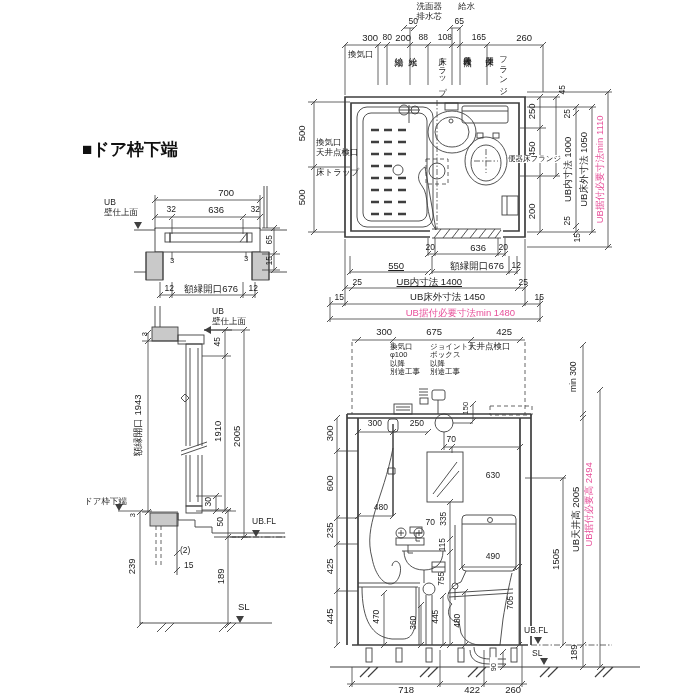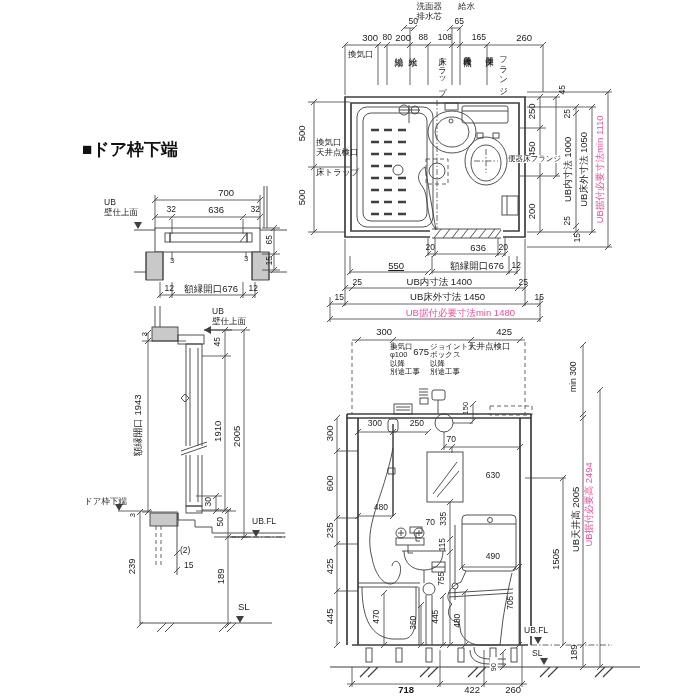--- a/index.html
+++ b/index.html
@@ -181,21 +181,21 @@
 <span class="t r pink" style="left:525px;top:164px;width:150px;">UB据付必要寸法min 1110</span>
 <span class="t r s" style="left:568px;top:233px;width:20px;">15</span>
 
 <span class="t c s" style="left:421px;top:243px;width:14px;">20</span>
 <span class="t c" style="left:446px;top:243px;width:40px;">636</span>
 <span class="t c s" style="left:494px;top:243px;width:14px;">20</span>
 <span class="t c" style="left:374px;top:261px;width:30px;text-decoration:underline;">550</span>
 <span class="t c" style="left:436px;top:261px;width:68px;">額縁開口676</span>
 <span class="t c s" style="left:505px;top:261px;width:16px;">12</span>
 <span class="t c s" style="left:342px;top:278px;width:20px;">25</span>
-<span class="t c" style="left:382px;top:277px;width:90px;">UB内寸法 1400</span>
+<span class="t c" style="left:372px;top:277px;width:90px;text-decoration:underline;">UB内寸法 1400</span>
 <span class="t c s" style="left:508px;top:278px;width:20px;">25</span>
 <span class="t c s" style="left:324px;top:293px;width:20px;">15</span>
 <span class="t c" style="left:385px;top:292px;width:100px;">UB床外寸法 1450</span>
 <span class="t c s" style="left:524px;top:293px;width:20px;">15</span>
 <span class="t c pink" style="left:355px;top:308px;width:160px;">UB据付必要寸法min 1480</span>
 
 <span class="t c" style="left:200px;top:188px;width:34px;">700</span>
 <span class="t s" style="left:104px;top:198px;width:46px;">UB
 壁仕上面</span>
 <span class="t c s" style="left:156px;top:205px;width:20px;">32</span>
@@ -221,21 +221,21 @@
 <span class="t r s" style="left:199px;top:497px;width:20px;">30</span>
 <span class="t r s" style="left:211px;top:517px;width:20px;">50</span>
 <span class="t s" style="left:252px;top:517px;width:36px;">UB.FL</span>
 <span class="t s" style="left:180px;top:546px;width:20px;">(2)</span>
 <span class="t s" style="left:184px;top:561px;width:16px;">15</span>
 <span class="t r" style="left:114px;top:561px;width:36px;">239</span>
 <span class="t r" style="left:203px;top:571px;width:36px;">189</span>
 <span class="t" style="left:238px;top:602px;width:20px;">SL</span>
 
 <span class="t c" style="left:358px;top:327px;width:34px;">300</span>
-<span class="t c" style="left:395px;top:327px;width:34px;margin-top:20px;">675</span>
+<span class="t c" style="left:408px;top:327px;width:34px;">675</span>
 <span class="t c" style="left:478px;top:327px;width:34px;">425</span>
 <span class="t xs" style="left:390px;top:343px;width:40px;">換気口
 φ100
 以降
 別途工事</span>
 <span class="t xs" style="left:430px;top:343px;width:44px;">ジョイント
 ボックス
 以降
 別途工事</span>
 <span class="t s" style="left:468px;top:342px;width:50px;">天井点検口</span>
@@ -265,17 +265,17 @@
 <span class="t r" style="left:316px;top:611px;width:28px;">445</span>
 
 <span class="t r" style="left:538px;top:554px;width:36px;">1505</span>
 <span class="t r" style="left:529px;top:514px;width:94px;">UB天井高 2005</span>
 <span class="t r pink" style="left:534px;top:499px;width:110px;">UB据付必要高 2494</span>
 <span class="t r" style="left:560px;top:647px;width:28px;">189</span>
 <span class="t s" style="left:524px;top:626px;width:34px;background:#fff;">UB.FL</span>
 <span class="t s" style="left:532px;top:649px;width:20px;">SL</span>
 <span class="t r xs" style="left:484px;top:663px;width:20px;background:#fff;">90</span>
 
-<span class="t c" style="left:378px;top:685px;width:36px;font-weight:bold;">718</span>
+<span class="t c" style="left:378px;top:685px;width:36px;">718</span>
 <span class="t c" style="left:444px;top:685px;width:36px;">422</span>
 <span class="t c" style="left:485px;top:685px;width:36px;">260</span>
 
 </div>
 
 </body></html>

